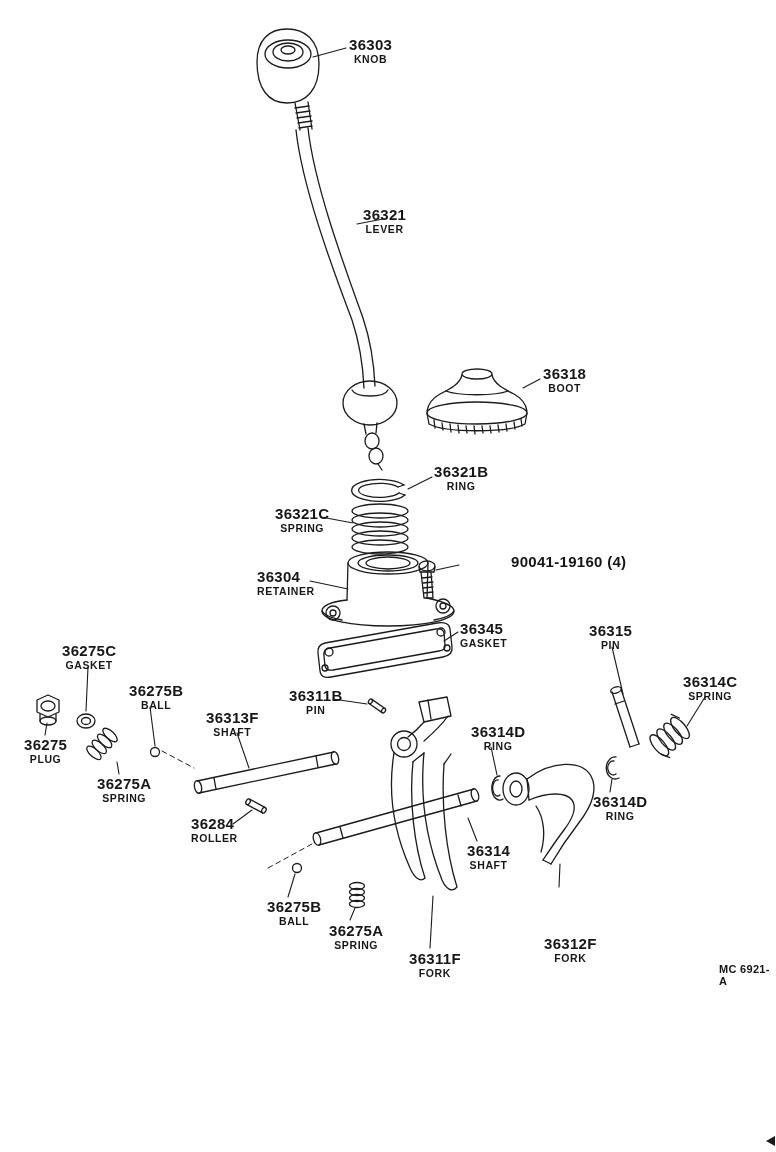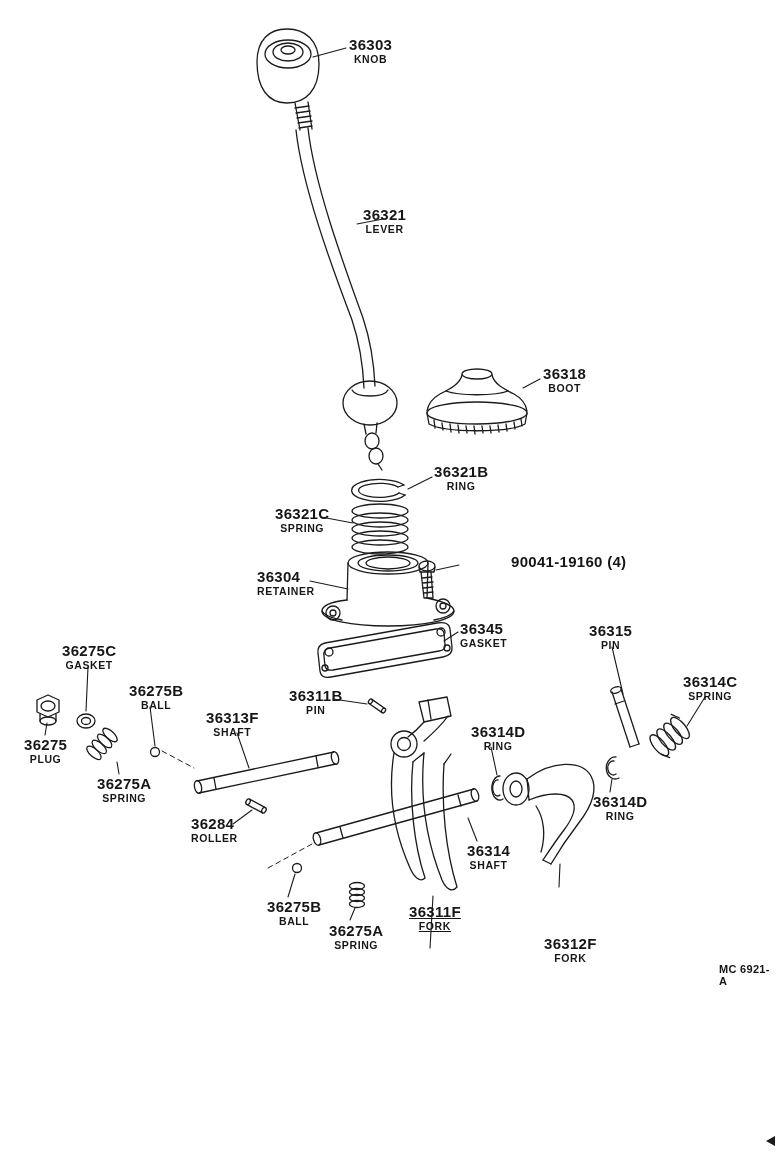--- a/index.html
+++ b/index.html
@@ -319,19 +319,19 @@
       <span class="desc">FORK</span>
     </div>
   <div class="label" style="left:267px; top:899px;">
       <span class="part">36275B</span>
       <span class="desc">BALL</span>
     </div>
   <div class="label" style="left:329px; top:923px;">
       <span class="part">36275A</span>
       <span class="desc">SPRING</span>
     </div>
-  <div class="label" style="left:409px; top:904px;text-decoration:underline;">
+  <div class="label" style="left:409px; top:951px;">
       <span class="part">36311F</span>
       <span class="desc">FORK</span>
     </div>
 
   <div class="code">MC 6921-A</div>
 </div>
 
 </body></html>

